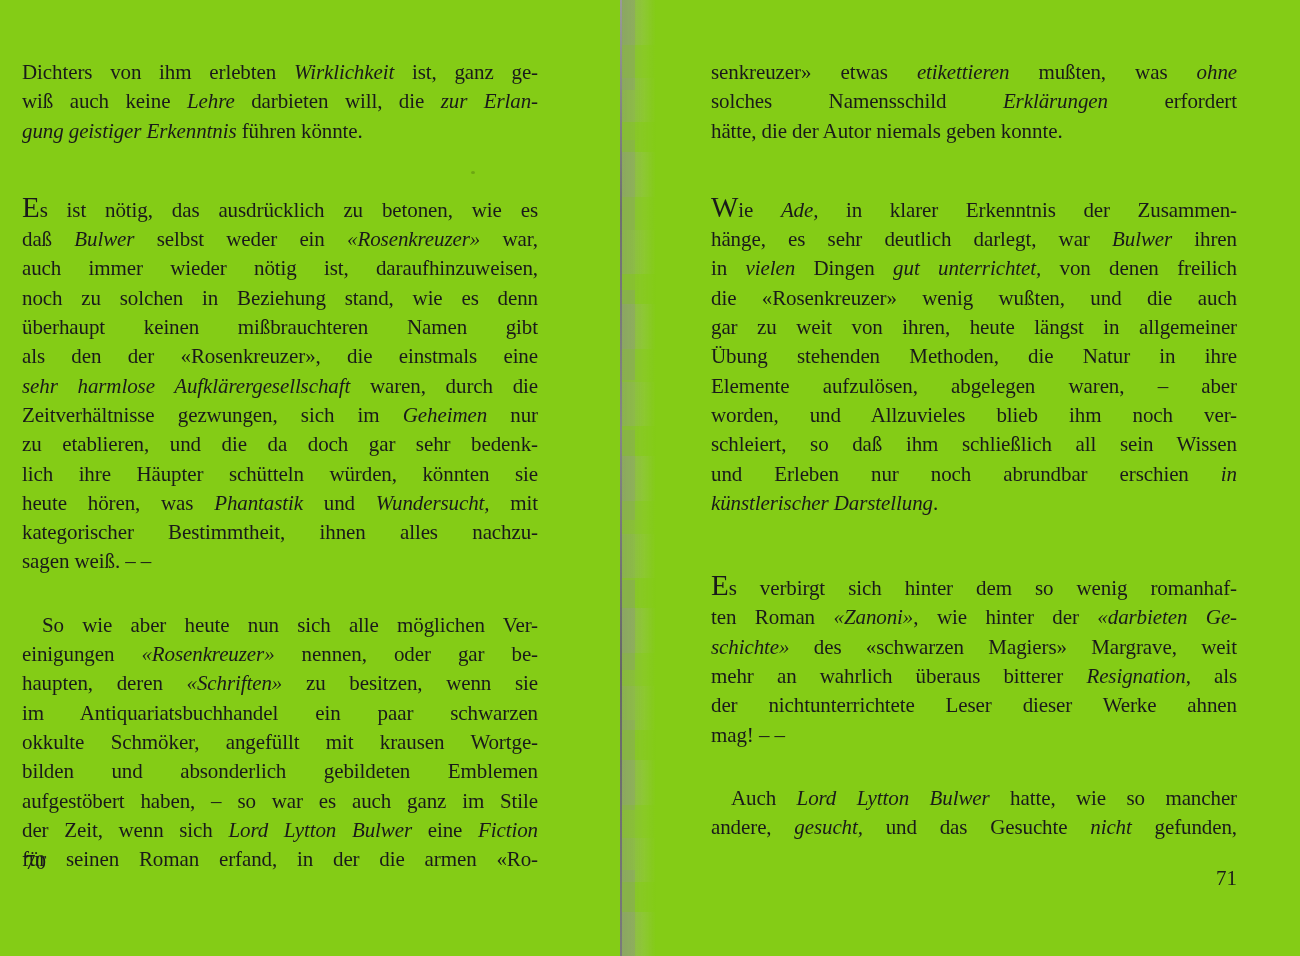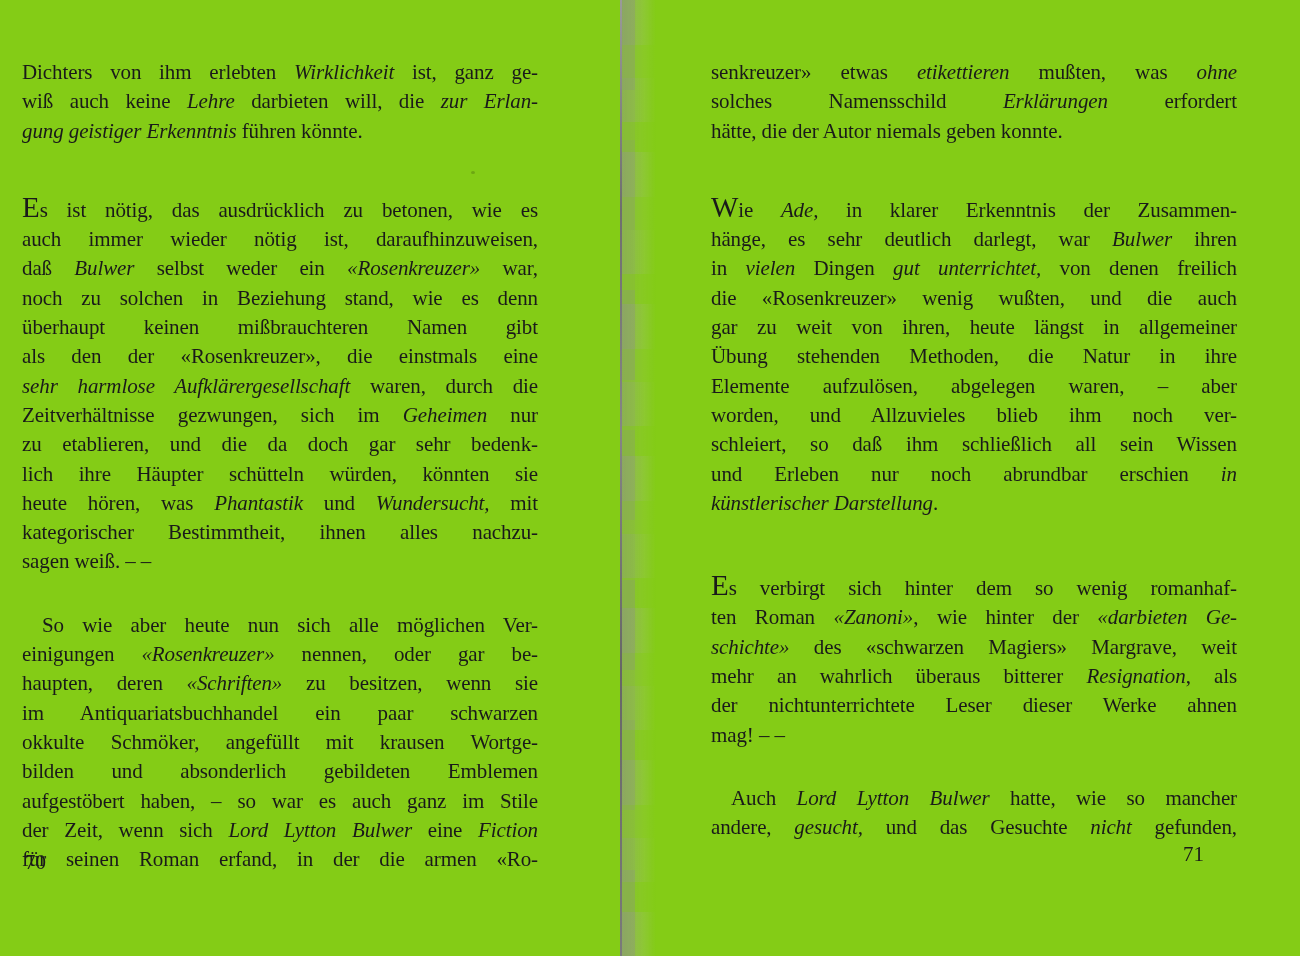--- a/index.html
+++ b/index.html
@@ -20,21 +20,21 @@
     text-align:justify; text-align-last:justify;
     white-space:normal;
   }
   .line.last   { text-align-last:left; }
   .line.indent { text-indent:20px; }
   .i    { font-style:italic; }
   .init { font-size:29px; line-height:1; }
 
   .page-number { position:absolute; font-size:21px; line-height:1; }
   #page-num-left  { left:25px; top:852px; }
-  #page-num-right { left:1150px; top:844px; width:87px; text-align:center; }
+  #page-num-right { left:1150px; top:868px; width:87px; text-align:right; }
 
   
   #spine-line {
     position:absolute; left:620px; top:0; width:2px; height:956px;
     background:linear-gradient(180deg,#9a9a9a 0%,#6e6e6e 22%,#858585 45%,#666666 70%,#7a7a7a 100%);
   }
   #gutter-shadow {
     position:absolute; left:622px; top:0; width:34px; height:956px;
     background:linear-gradient(90deg, rgba(150,150,150,.50) 0%, rgba(163,163,163,.38) 35%, rgba(183,183,183,.20) 65%, rgba(210,210,210,0) 100%);
     -webkit-mask-image:repeating-linear-gradient(180deg, rgba(0,0,0,.92) 0 45px, rgba(0,0,0,.50) 45px 78px, rgba(0,0,0,.82) 78px 122px, rgba(0,0,0,.35) 122px 152px);
@@ -57,22 +57,22 @@
 <div class="book">
 
   <div class="text-block" id="left-text">
       <div class="para" style="margin-top: 0px;">
         <div class="line"><span>Dichters von ihm erlebten </span><span class="i">Wirklichkeit</span><span> ist, ganz ge-</span></div>
         <div class="line"><span>wiß auch keine </span><span class="i">Lehre</span><span> darbieten will, die </span><span class="i">zur Erlan-</span></div>
         <div class="line last"><span class="i">gung geistiger Erkenntnis</span><span> führen könnte.</span></div>
       </div>
       <div class="para" style="margin-top: 47px;">
         <div class="line"><span class="init">E</span><span>s ist nötig, das ausdrücklich zu betonen, wie es</span></div>
+        <div class="line"><span>daß </span><span class="i">Bulwer</span><span> selbst weder ein </span><span class="i">«Rosenkreuzer»</span><span> war,</span></div>
         <div class="line"><span>auch immer wieder nötig ist, daraufhinzuweisen,</span></div>
-        <div class="line"><span>daß </span><span class="i">Bulwer</span><span> selbst weder ein </span><span class="i">«Rosenkreuzer»</span><span> war,</span></div>
         <div class="line"><span>noch zu solchen in Beziehung stand, wie es denn</span></div>
         <div class="line"><span>überhaupt keinen mißbrauchteren Namen gibt</span></div>
         <div class="line"><span>als den der «Rosenkreuzer», die einstmals eine</span></div>
         <div class="line"><span class="i">sehr harmlose Aufklärergesellschaft</span><span> waren, durch die</span></div>
         <div class="line"><span>Zeitverhältnisse gezwungen, sich im </span><span class="i">Geheimen</span><span> nur</span></div>
         <div class="line"><span>zu etablieren, und die da doch gar sehr bedenk-</span></div>
         <div class="line"><span>lich ihre Häupter schütteln würden, könnten sie</span></div>
         <div class="line"><span>heute hören, was </span><span class="i">Phantastik</span><span> und </span><span class="i">Wundersucht,</span><span> mit</span></div>
         <div class="line"><span>kategorischer Bestimmtheit, ihnen alles nachzu-</span></div>
         <div class="line last"><span>sagen weiß. – –</span></div>

